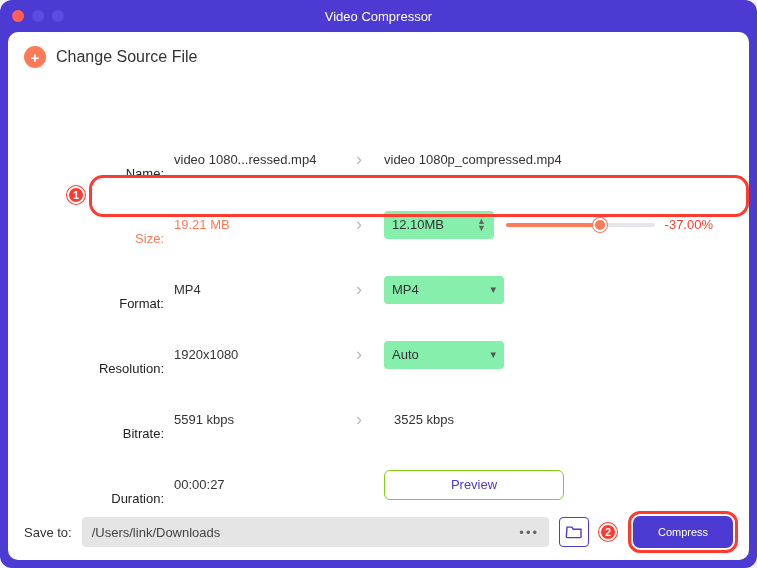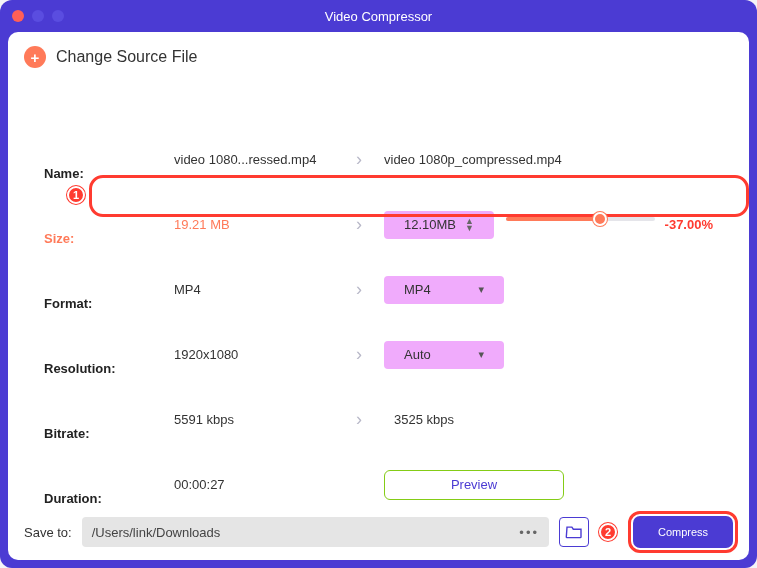--- a/index.html
+++ b/index.html
@@ -42,42 +42,42 @@
   .content { flex: 1; padding: 60px 20px 0 20px; position: relative; }
   .grid {
     display: grid;
     grid-template-columns: 120px 160px 30px 1fr;
     column-gap: 10px;
     row-gap: 22px;
     align-items: center;
     font-size: 13px;
     color: #333;
   }
-  .lbl { font-weight: 700; color: #222; margin-top: 28px; }
+  .lbl { text-align: right; font-weight: 400; color: #222; margin-top: 28px; }
   .val { color: #333; }
   .orange { color: #ff7a59; }
   .red { color: #ff3b30; }
   .arrow {
     color: #b8b8c8; font-size: 18px; text-align: center; user-select: none;
   }
   .outfield { display: flex; align-items: center; gap: 12px; }
   .outname { color: #333; }
   .select, .spinner {
     height: 28px; width: 120px;
-    background: #f0abfc;
+    background: #86efac;
     border-radius: 4px;
     display: flex; align-items: center; justify-content: space-between;
-    padding: 0 20px; color: #333; font-size: 13px;
+    padding: 0 8px; color: #333; font-size: 13px;
     cursor: pointer;
   }
   .spinner { width: 110px; }
   .spinner .spin-btns { display: flex; flex-direction: column; line-height: 7px; font-size: 9px; color: #666; }
   .spin-btns span { cursor: pointer; }
   .caret { color: #555; font-size: 11px; }
-  .slider-wrap { display: flex; gap: 0; flex: 1; font-weight: bold; }
+  .slider-wrap { display: flex; align-items: center; gap: 0; flex: 1; }
   .slider {
     flex: 1; height: 4px; background: #e5e5ea; border-radius: 2px;
     position: relative; cursor: pointer;
   }
   .slider-fill { position: absolute; left: 0; top: 0; bottom: 0; width: 63%; background: #ff7a59; border-radius: 2px; }
   .slider-thumb {
     position: absolute; left: 63%; top: 50%;
     transform: translate(-50%, -50%);
     width: 14px; height: 14px; border-radius: 50%;
     background: #ff7a59; border: 2px solid #fff;

